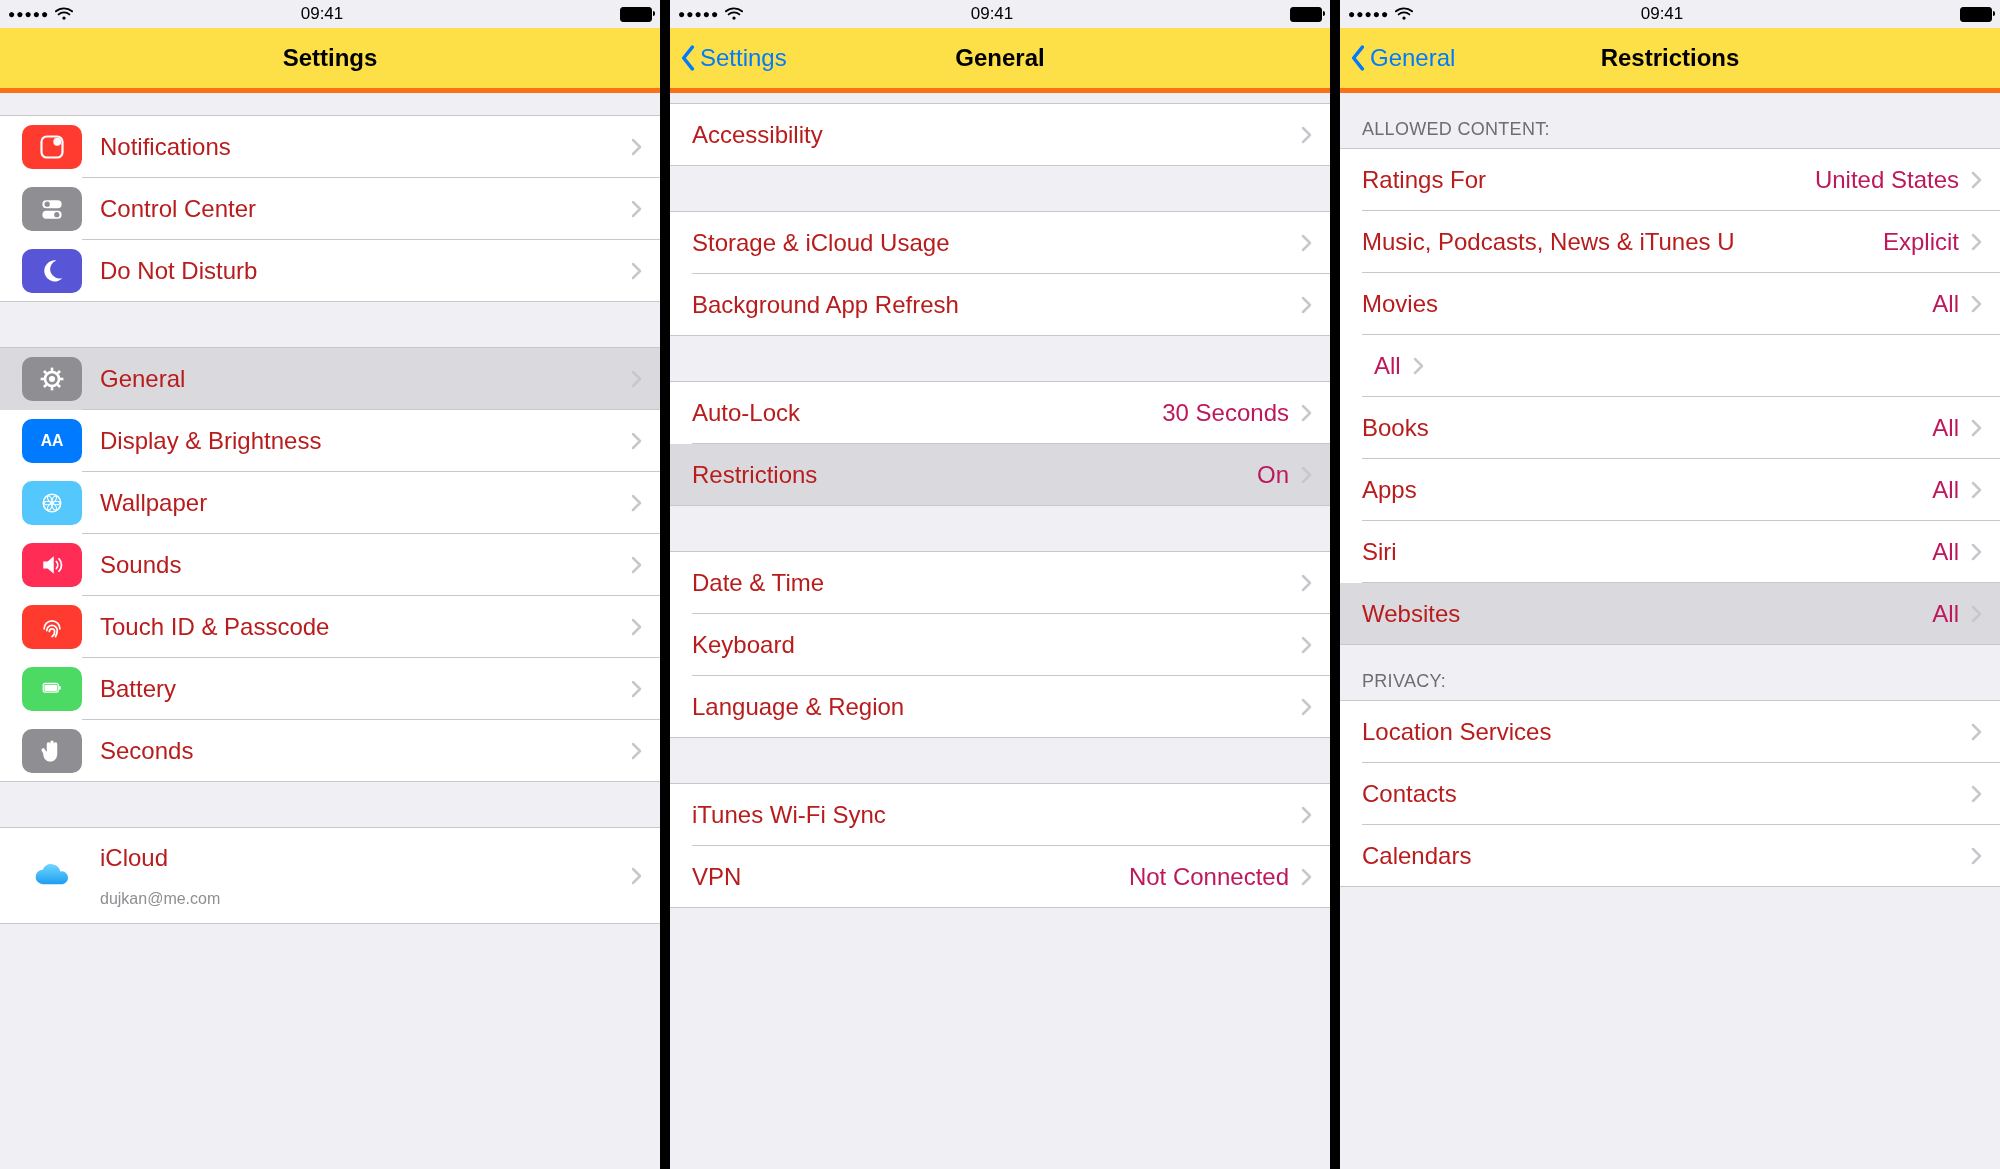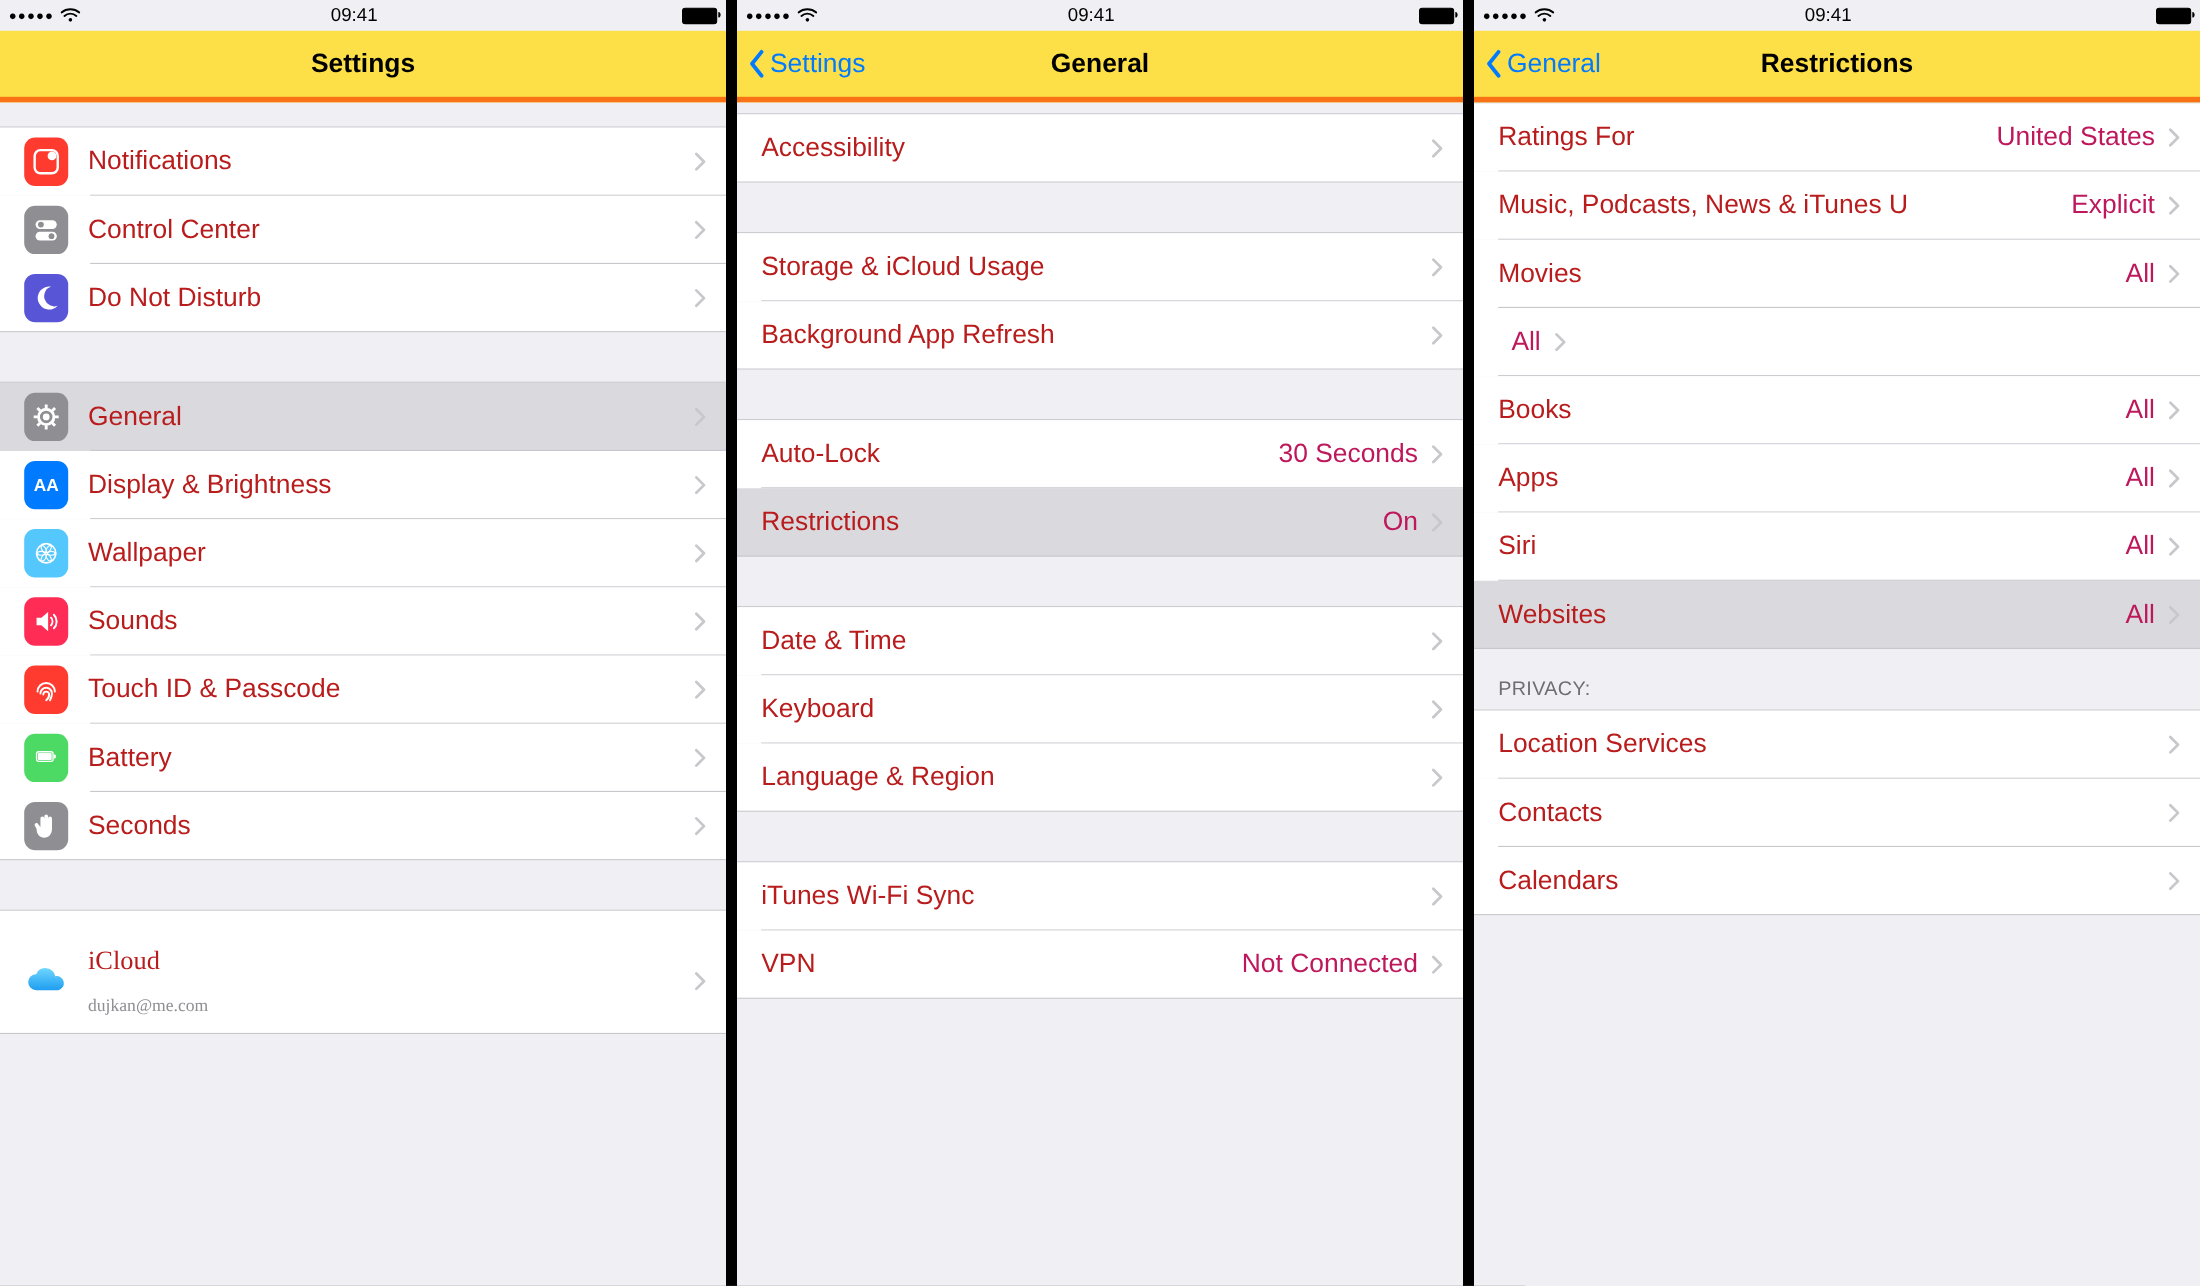--- a/index.html
+++ b/index.html
@@ -162,21 +162,21 @@
   }
   .row.last-in-group::after {
     left: 0;
   }
   .group-top-border {
     height: 1px;
     background: #c8c7cc;
   }
 
   .row .icon-slot {
-    width: 40px;
+    width: 60px;
     height: 44px;
     border-radius: 10px;
     flex-shrink: 0;
     margin-right: 18px;
     display: flex;
     align-items: center;
     justify-content: center;
     color: #fff;
   }
   .row .label-col {
@@ -207,23 +207,22 @@
   .row .chevron {
     flex-shrink: 0;
     margin-left: 12px;
     width: 11px;
     height: 18px;
     color: #c7c7cc;
   }
 
   .row.tall {
     min-height: 80px;
-    padding-top: 24px;
+    padding-top: 8px;
     padding-bottom: 8px;
-    font-family: Liberation Serif, serif;
   }
 
   .cloud-svg { width: 40px; height: 28px; }
 
 </style>
 </head>
 <body>
 
 <div class="stage">
   <div class="screen" id="screen1">
@@ -568,20 +567,21 @@
       <div class="navbar">
         <div class="nav-back">
           <svg viewBox="0 0 14 24">
             <polyline points="11,2 3,12 11,22" fill="none" stroke="#007aff" stroke-width="3.2" stroke-linecap="round" stroke-linejoin="round"></polyline>
           </svg>
           <span>General</span>
         </div>
         <div class="nav-title">Restrictions</div>
       </div>
       <div class="content">
+        <div class="group-header">ALLOWED CONTENT:</div>
         <div class="group-top-border"></div>
         <div class="row">
           <div class="label-col">
             <div class="row-label">Ratings For</div>
           </div>
           <div class="row-detail">United States</div>
           <svg class="chevron" viewBox="0 0 11 18">
             <polyline points="2,2 9,9 2,16" fill="none" stroke="currentColor" stroke-width="2.5" stroke-linecap="round" stroke-linejoin="round"></polyline>
           </svg>
         </div>

